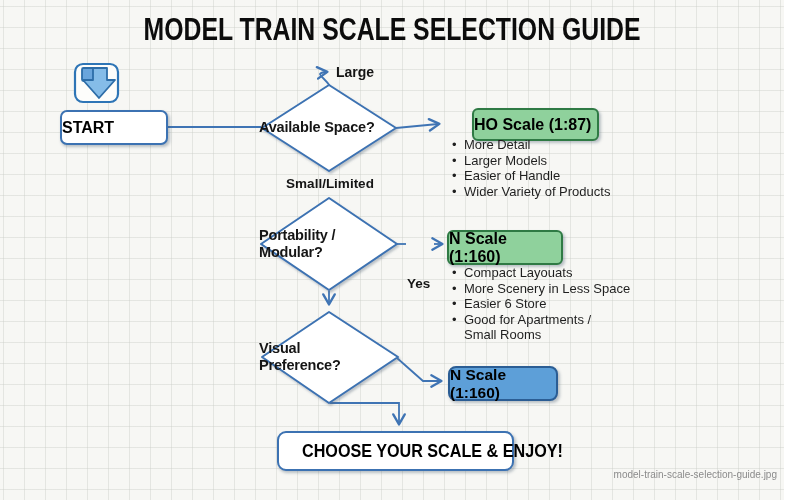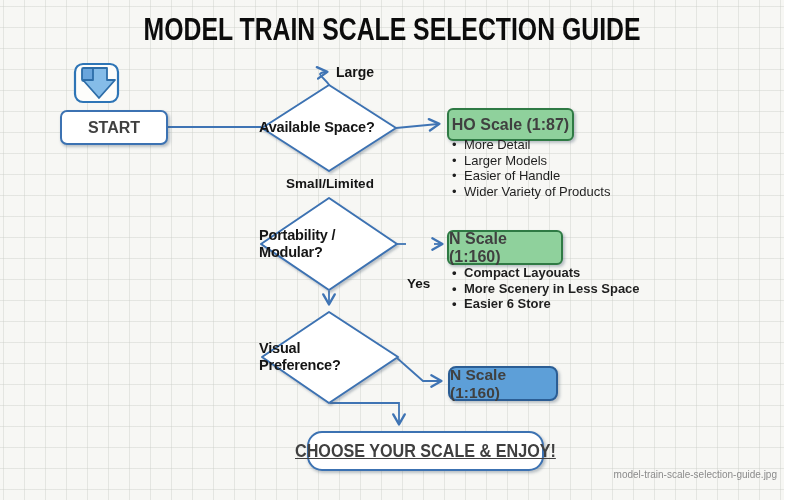--- a/index.html
+++ b/index.html
@@ -13,23 +13,23 @@
     background-size:21px 21px;
     background-position:3px 6px;
   }
   .svg-layer{position:absolute;top:0;left:0;}
   .title{
     position:absolute;top:12px;left:0;right:0;text-align:center;
     font-size:31px;font-weight:bold;color:#0c0c0c;
     transform:scaleX(0.80);white-space:nowrap;
   }
   .box{
-    position:absolute;display:flex;align-items:center;justify-content:center;
+    position:absolute;display:flex;align-items:center;justify-content:flex-start;
     background:#ffffff;border:2px solid #3c72b2;border-radius:7px;
-    font-weight:bold;color:#404040;
+    font-weight:bold;color:#000000;
     box-shadow:1.5px 2px 3px rgba(70,90,110,0.35);
   }
   .box.green{background:#8fd19c;border-color:#2f7a44;border-radius:6px;}
   .box.blue{background:#5d9fd8;border-color:#2b5d94;border-radius:8px;}
   .dlabel{
     position:absolute;width:140px;text-align:left;font-weight:bold;
     font-size:14.5px;line-height:17px;color:#151515;white-space:pre-line;
     letter-spacing:-0.2px;
   }
   .branch{position:absolute;font-weight:bold;color:#151515;font-size:13.5px;}
@@ -85,42 +85,44 @@
   <div class="dlabel" style="left:259px;top:119px;">Available Space?</div>
   <div class="dlabel" style="left:259px;top:227px;">Portability /
 Modular?</div>
   <div class="dlabel" style="left:259px;top:340px;">Visual
 Preference?</div>
 
   <div class="branch" style="left:336px;top:64px;font-size:14px;">Large</div>
   <div class="branch" style="left:269px;top:176px;width:122px;text-align:center;">Small/Limited</div>
   <div class="branch" style="left:407px;top:236px;margin-top:40px;">Yes</div>
 
-  <div class="box green" style="left:447px;top:108px;width:123px;height:29px;font-size:16px;">
+  <div class="box green" style="left:472px;top:108px;width:123px;height:29px;font-size:16px;">
     <span>HO Scale (1:87)</span>
   </div>
   <ul class="bullets" style="left:451px;top:137px;width:180px;">
     <li>More Detail</li>
     <li>Larger Models</li>
     <li>Easier of Handle</li>
     <li>Wider Variety of Products</li>
   </ul>
 
   <div class="box green" style="left:447px;top:230px;width:112px;height:31px;font-size:16px;">
     <span>N Scale (1:160)</span>
   </div>
-  <ul class="bullets" style="left:451px;top:265px;width:195px;font-weight:bold;">
+  <ul class="bullets" style="left:451px;top:265px;width:195px;">
     <li>Compact Layouats</li>
     <li>More Scenery in Less Space</li>
     <li>Easier 6 Store</li>
+    <li>Good for Apartments /
+Small Rooms</li>
   </ul>
 
   <div class="box blue" style="left:448px;top:366px;width:106px;height:31px;font-size:15.5px;">
     <span>N Scale (1:160)</span>
   </div>
 
-  <div class="box" style="left:307px;top:431px;width:233px;height:36px;font-size:19px;border-radius:15px;text-decoration:underline;">
+  <div class="box" style="left:277px;top:431px;width:233px;height:36px;font-size:19px;border-radius:9px;">
     <span class="squish">CHOOSE YOUR SCALE &amp; ENJOY!</span>
   </div>
 
   <div class="watermark">model-train-scale-selection-guide.jpg</div>
 
 </div>
 
 </body></html>

